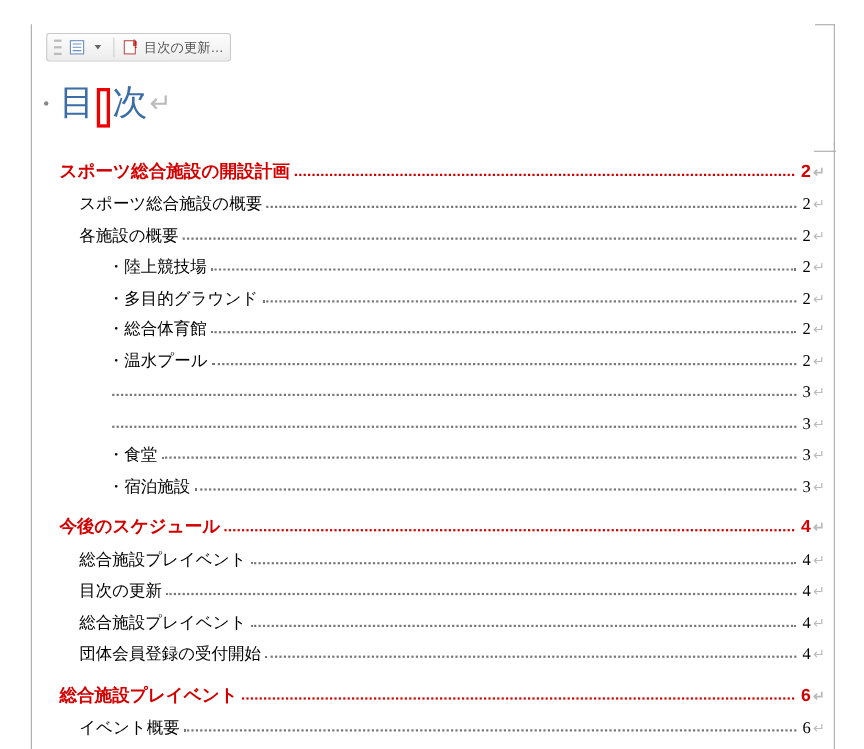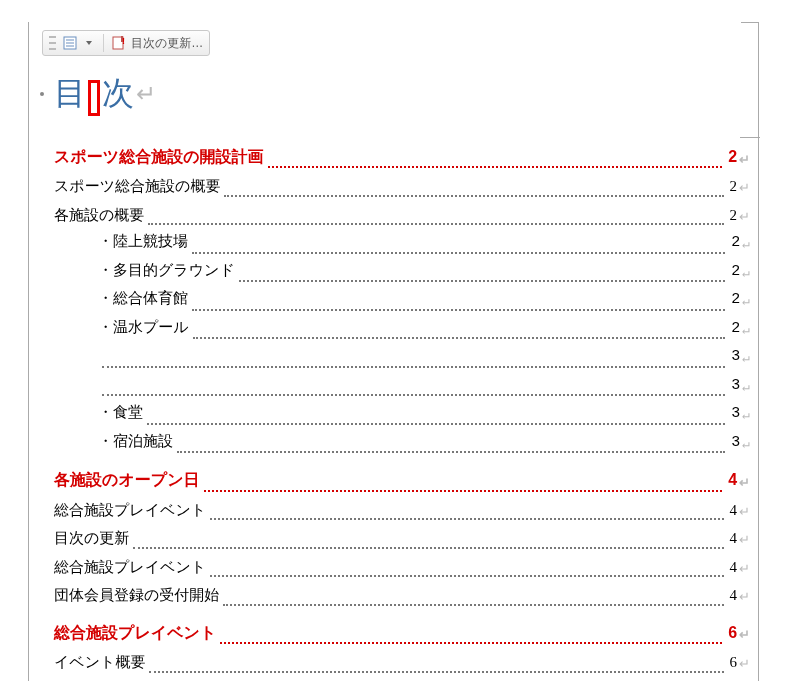--- a/index.html
+++ b/index.html
@@ -99,28 +99,28 @@
     height: 36px;
     border: 3px solid #e00;
     display: inline-block;
     margin: 0 2px;
     position: relative;
     top: 4px;
   }
   .para-mark { color:#bbb; font-size:24px; margin-left:2px; }
   .toc-1, .toc-2, .toc-3 {
     display: flex;
-    align-items: flex-end;
+    align-items: center;
     font-size: 15px;
     line-height: 1.9;
     white-space: nowrap;
   }
   .toc-1 { color: #d40000; font-weight: bold; font-size: 16px; margin-top: 8px; }
-  .toc-2 { color: #000; font-family:"MS Mincho",serif; }
-  .toc-3 { color: #000; margin-left: 44px; font-family:Liberation Mono, monospace; }
+  .toc-2 { color: #000; margin-left: 18px; font-family:"MS Mincho",serif; }
+  .toc-3 { color: #000; margin-left: 44px; font-family:Liberation Serif, serif; }
   .dots {
     flex: 1;
     border-bottom: 2px dotted currentColor;
     margin: 0 4px 4px 4px;
     height: 0.6em;
   }
   .toc-2 .dots, .toc-3 .dots { border-bottom: 2px dotted #777; }
   .pg { padding-left: 2px; }
   .crlf { color:#bbb; font-size:13px; margin-left:2px; }
   .bullet3::before { content:"・"; }
@@ -226,21 +226,21 @@
         <span class="pg">3</span>
         <span class="crlf">↵</span>
       </div>
       <div class="toc-3">
         <span class="bullet3">宿泊施設</span>
         <span class="dots"></span>
         <span class="pg">3</span>
         <span class="crlf">↵</span>
       </div>
       <div class="toc-1">
-        <span>各施設のオープン日</span>
+        <span>今後のスケジュール</span>
         <span class="dots"></span>
         <span class="pg">4</span>
         <span class="crlf">↵</span>
       </div>
       <div class="toc-2">
         <span>総合施設プレイベント</span>
         <span class="dots"></span>
         <span class="pg">4</span>
         <span class="crlf">↵</span>
       </div>

